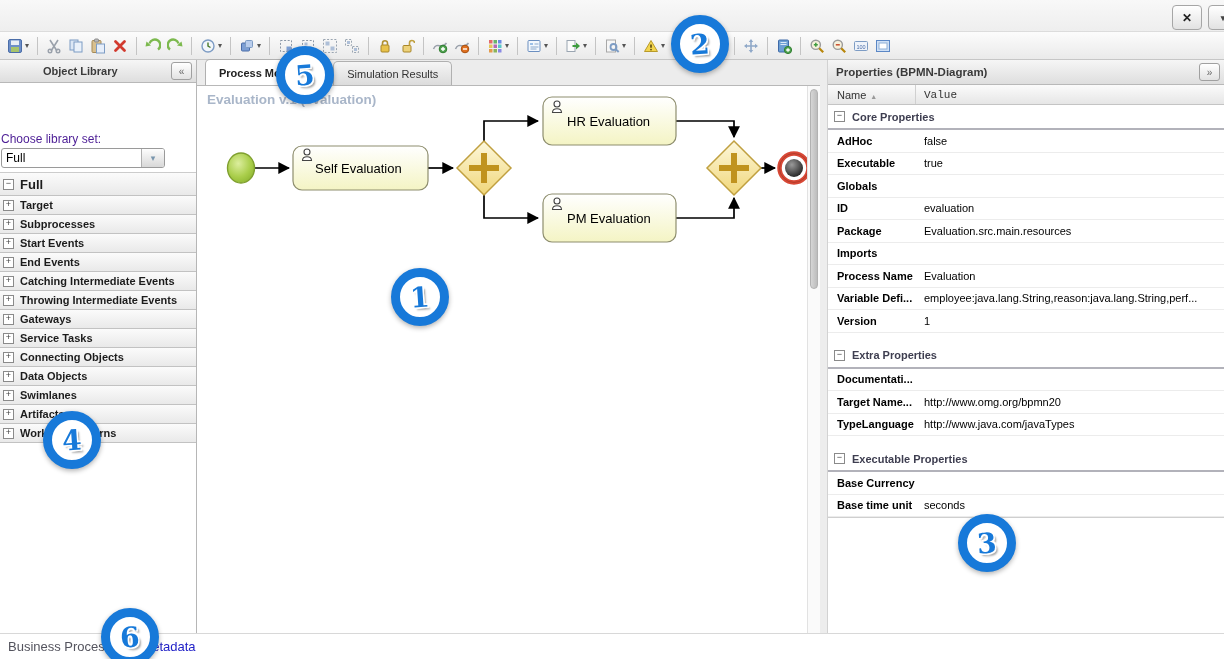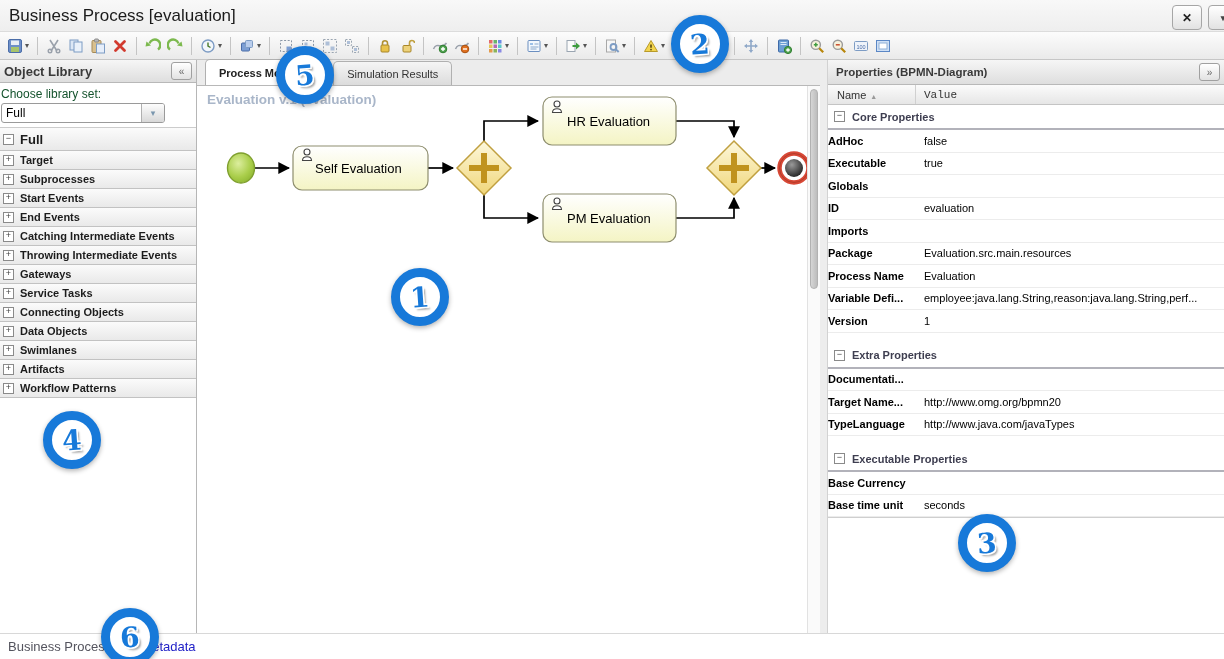--- a/index.html
+++ b/index.html
@@ -26,25 +26,25 @@
   .tb-dd{font-size:8px;color:#555;margin-left:2px;}
 
   
   .main{position:absolute;left:0;top:60px;width:1224px;height:573px;}
 
   
   .left-panel{position:absolute;left:0;top:0;width:197px;height:573px;box-sizing:border-box;
     border-right:1px solid #b6b6b6;background:#fff;}
   .lp-header{height:22px;background:linear-gradient(#f6f6f6,#dedede);border-bottom:1px solid #b8b8b8;
     display:flex;align-items:center;padding:0 4px;}
-  .lp-title{font-weight:bold;font-size:13px;color:#3a3a3a;flex:1;}
+  .lp-title{font-weight:bold;font-size:11px;color:#3a3a3a;flex:1;margin-left:39px;}
   .collapse-btn{width:19px;height:16px;border:1px solid #a0a0a0;border-radius:3px;
     background:linear-gradient(#ffffff,#e2e2e2);font-size:10px;color:#666;
     display:flex;align-items:center;justify-content:center;}
-  .lp-choose{font-size:12px;color:#14532d;padding:4px 2px 2px 1px;}
+  .lp-choose{font-size:12px;color:#4c1d95;padding:4px 2px 2px 1px;margin-top:45px;}
   .combo{margin:0 2px 4px 1px;width:164px;height:20px;border:1px solid #9a9a9a;border-radius:3px;
     background:#fff;display:flex;box-sizing:border-box;}
   .combo-text{flex:1;font-size:12px;padding:2px 4px;color:#000;border-right:1px solid #fff;}
   .combo-btn{width:22px;background:linear-gradient(#fdfdfd,#d8d8d8);border-left:1px solid #b0b0b0;
     border-radius:0 2px 2px 0;color:#7a96ae;font-size:9px;display:flex;align-items:center;justify-content:center;}
   .lib-list{border-top:1px solid #cccccc;}
   .lib-item{height:18px;display:flex;align-items:center;gap:6px;padding:0 3px;
     background:linear-gradient(#fbfbfb,#e9e9e9);border-bottom:1px solid #c2c2c2;
     font-size:11px;font-weight:bold;color:#1c1c1c;}
   .lib-item.expanded{height:22px;font-size:13px;}
@@ -76,21 +76,21 @@
   .pgrid-head{height:20px;display:flex;background:linear-gradient(#fbfbfb,#e6e6e6);
     border-bottom:1px solid #c4c4c4;font-size:11px;color:#333;box-sizing:border-box;}
   .col-name{width:88px;padding:4px 0 0 9px;border-right:1px solid #d0d0d0;box-sizing:border-box;}
   .sort-arrow{font-size:7px;color:#999;margin-left:4px;}
   .col-value{padding:4px 0 0 8px;font-family:Liberation Mono, monospace;}
   .pgrid{border-bottom:1px solid #cfcfcf;}
   .pgroup{height:23px;display:flex;align-items:center;gap:7px;padding-left:6px;
     border-bottom:2px solid #b2b2ba;font-size:11px;font-weight:bold;color:#3e3e50;}
   .pgroup.gap{margin-top:11px;}
   .prow{height:21.5px;display:flex;align-items:center;border-bottom:1px solid #ececec;font-size:11px;}
-  .prow .pl{width:88px;font-weight:bold;color:#000;box-sizing:border-box;
+  .prow .pl{width:88px;padding-left:9px;font-weight:bold;color:#000;box-sizing:border-box;
     white-space:nowrap;overflow:hidden;}
   .prow .pv{flex:1;padding-left:8px;color:#000;white-space:nowrap;overflow:hidden;}
 
   
   .footer{position:absolute;left:0;top:633px;width:1224px;height:26px;background:#fff;
     border-top:1px solid #d8d8d8;display:flex;align-items:center;gap:30px;padding-left:8px;
     font-size:13px;box-sizing:border-box;}
   .footer-bp{color:#54545e;}
   .footer-md{color:#2222c8;}
 
@@ -99,21 +99,20 @@
     background:#fff;box-shadow:0 2px 5px rgba(0,0,0,.3);display:flex;align-items:center;
     justify-content:center;z-index:60;}
   .ann span{font-size:28px;font-weight:bold;color:#1779d9;font-family:"DejaVu Serif",serif;
     transform:rotate(-4deg);
     text-shadow:-1.5px -1.5px 0 #fff,1.5px -1.5px 0 #fff,-1.5px 1.5px 0 #fff,1.5px 1.5px 0 #fff,2.5px 3px 2px rgba(0,0,0,.35);}
 </style>
 </head>
 <body>
 
 <div class="titlebar">
-  <div class="win-title">Business Process [evaluation]</div>
   <div class="win-btn win-close">
       <span>✕</span>
     </div>
   <div class="win-btn win-menu">
       <span>▾</span>
     </div>
 </div>
 
 <div class="toolbar">
     <button class="tb-btn">
@@ -545,26 +544,26 @@
           </div>
           <div class="prow">
             <div class="pl">Globals</div>
             <div class="pv"></div>
           </div>
           <div class="prow">
             <div class="pl">ID</div>
             <div class="pv">evaluation</div>
           </div>
           <div class="prow">
+            <div class="pl">Package</div>
+            <div class="pv">Evaluation.src.main.resources</div>
+          </div>
+          <div class="prow">
             <div class="pl">Imports</div>
             <div class="pv"></div>
-          </div>
-          <div class="prow">
-            <div class="pl">Package</div>
-            <div class="pv">Evaluation.src.main.resources</div>
           </div>
           <div class="prow">
             <div class="pl">Process Name</div>
             <div class="pv">Evaluation</div>
           </div>
           <div class="prow">
             <div class="pl">Variable Defi...</div>
             <div class="pv">employee:java.lang.String,reason:java.lang.String,perf...</div>
           </div>
           <div class="prow">

